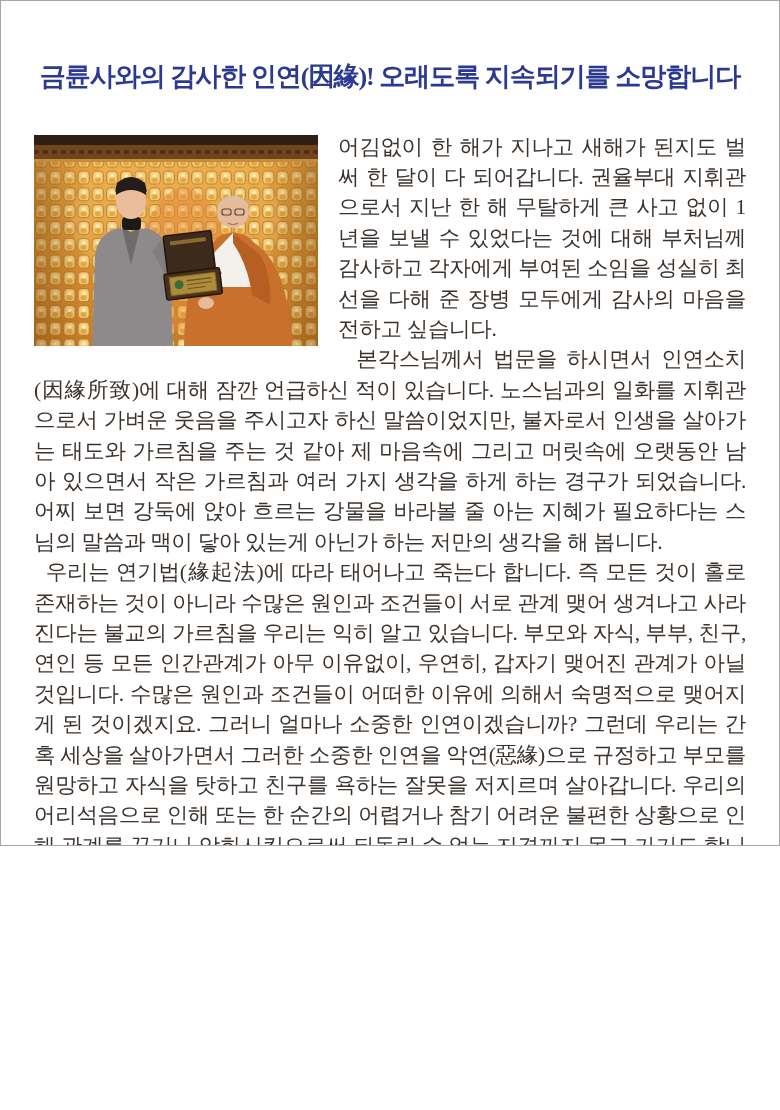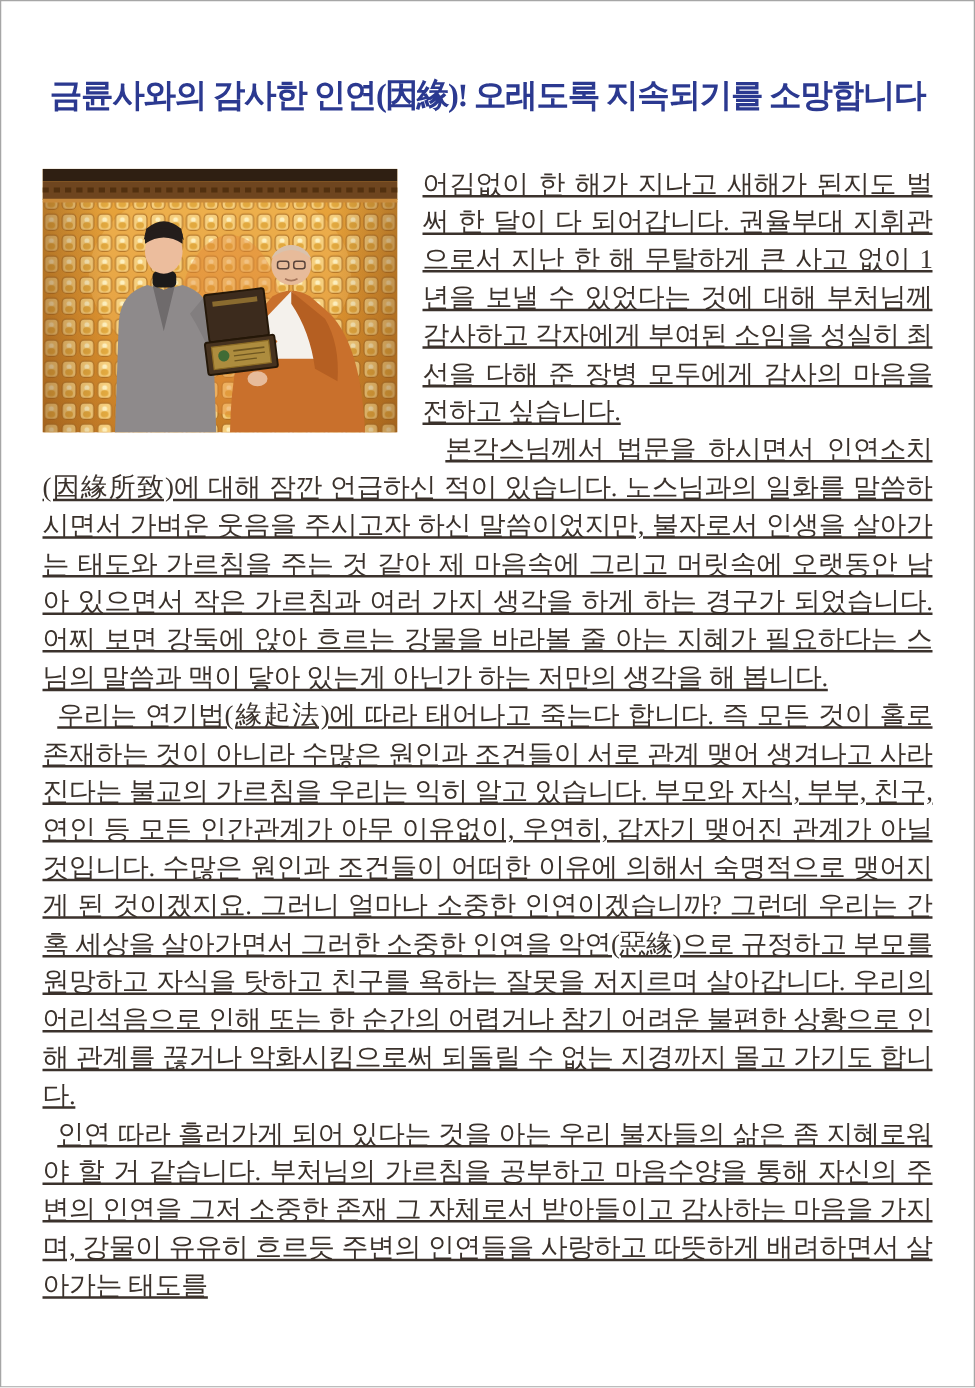--- a/index.html
+++ b/index.html
@@ -1,19 +1,19 @@
 <!DOCTYPE html>
 <html><head>
 <meta charset="utf-8">
 <style>
   html, body { margin:0; padding:0; background:#ffffff; }
   .page {
     position: relative;
     width: 780px;
-    height: 1110px;
+    height: 846px;
     box-sizing: border-box;
     border: 1px solid #a6a6a6;
     background: #ffffff;
     overflow: hidden;
     font-family: "Liberation Serif", "DejaVu Serif", serif;
   }
   .title {
     margin: 60px 30px 0 30px;
     text-align: center;
     font-weight: bold;
@@ -25,21 +25,21 @@
   }
   .content {
     margin: 38px 33px 0 33px;
     font-size: 21.5px;
     line-height: 30.4px;
     letter-spacing: -0.3px;
     color: #3b322c;
     text-align: justify;
     word-break: break-all;
   }
-  .content p { margin: 0; padding: 0; text-decoration: underline; }
+  .content p { margin: 0; padding: 0; }
   .content p.indent    { text-indent: 0.55em; }
   .content p.indent-lg { text-indent: 0.85em; }
   .photo {
     float: left;
     width: 284px;
     height: 211px;
     margin: 3px 20px 4px 0;
     padding: 0;
     display: block;
   }
@@ -116,18 +116,18 @@
           <rect x="135" y="140" width="46" height="18" fill="#ad8c3e" stroke="#8a6a25" stroke-width="1"></rect>
           <circle cx="144" cy="148" r="4.5" fill="#3f6b35"></circle>
           <line x1="152" y1="145" x2="177" y2="145" stroke="#6e5620" stroke-width="1.4"></line>
           <line x1="152" y1="149" x2="177" y2="149" stroke="#6e5620" stroke-width="1"></line>
           <line x1="152" y1="153" x2="170" y2="153" stroke="#6e5620" stroke-width="1"></line>
         </g>
       </svg>
     </figure>
 
     <p>어김없이 한 해가 지나고 새해가 된지도 벌써 한 달이 다 되어갑니다. 권율부대 지휘관으로서 지난 한 해 무탈하게 큰 사고 없이 1년을 보낼 수 있었다는 것에 대해 부처님께 감사하고 각자에게 부여된 소임을 성실히 최선을 다해 준 장병 모두에게 감사의 마음을 전하고 싶습니다.</p>
-    <p class="indent-lg">본각스님께서 법문을 하시면서 인연소치(因緣所致)에 대해 잠깐 언급하신 적이 있습니다. 노스님과의 일화를 말씀하시면서 가벼운 웃음을 주시고자 하신 말씀이었지만, 불자로서 인생을 살아가는 태도와 가르침을 주는 것 같아 제 마음속에 그리고 머릿속에 오랫동안 남아 있으면서 작은 가르침과 여러 가지 생각을 하게 하는 경구가 되었습니다. 어찌 보면 강둑에 앉아 흐르는 강물을 바라볼 줄 아는 지혜가 필요하다는 스님의 말씀과 맥이 닿아 있는게 아닌가 하는 저만의 생각을 해 봅니다.</p>
+    <p class="indent-lg">본각스님께서 법문을 하시면서 인연소치(因緣所致)에 대해 잠깐 언급하신 적이 있습니다. 노스님과의 일화를 지휘관으로서 가벼운 웃음을 주시고자 하신 말씀이었지만, 불자로서 인생을 살아가는 태도와 가르침을 주는 것 같아 제 마음속에 그리고 머릿속에 오랫동안 남아 있으면서 작은 가르침과 여러 가지 생각을 하게 하는 경구가 되었습니다. 어찌 보면 강둑에 앉아 흐르는 강물을 바라볼 줄 아는 지혜가 필요하다는 스님의 말씀과 맥이 닿아 있는게 아닌가 하는 저만의 생각을 해 봅니다.</p>
     <p class="indent">우리는 연기법(緣起法)에 따라 태어나고 죽는다 합니다. 즉 모든 것이 홀로 존재하는 것이 아니라 수많은 원인과 조건들이 서로 관계 맺어 생겨나고 사라진다는 불교의 가르침을 우리는 익히 알고 있습니다. 부모와 자식, 부부, 친구, 연인 등 모든 인간관계가 아무 이유없이, 우연히, 갑자기 맺어진 관계가 아닐 것입니다. 수많은 원인과 조건들이 어떠한 이유에 의해서 숙명적으로 맺어지게 된 것이겠지요. 그러니 얼마나 소중한 인연이겠습니까? 그런데 우리는 간혹 세상을 살아가면서 그러한 소중한 인연을 악연(惡緣)으로 규정하고 부모를 원망하고 자식을 탓하고 친구를 욕하는 잘못을 저지르며 살아갑니다. 우리의 어리석음으로 인해 또는 한 순간의 어렵거나 참기 어려운 불편한 상황으로 인해 관계를 끊거나 악화시킴으로써 되돌릴 수 없는 지경까지 몰고 가기도 합니다.</p>
     <p class="indent">인연 따라 흘러가게 되어 있다는 것을 아는 우리 불자들의 삶은 좀 지혜로워야 할 거 같습니다. 부처님의 가르침을 공부하고 마음수양을 통해 자신의 주변의 인연을 그저 소중한 존재 그 자체로서 받아들이고 감사하는 마음을 가지며, 강물이 유유히 흐르듯 주변의 인연들을 사랑하고 따뜻하게 배려하면서 살아가는 태도를</p>
 
   </div>
 </div>
 
 </body></html>

